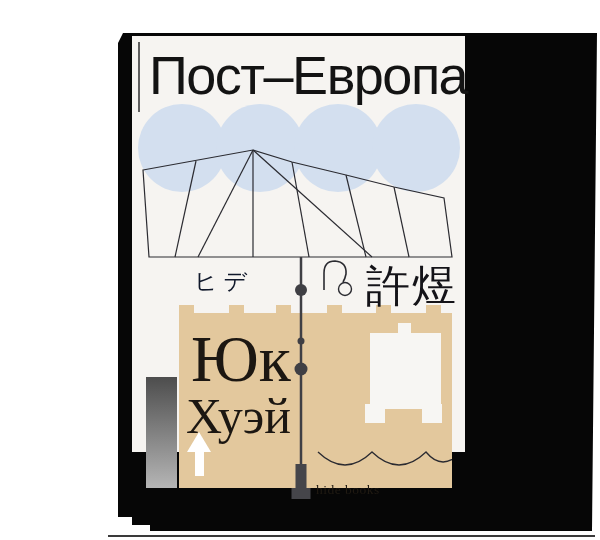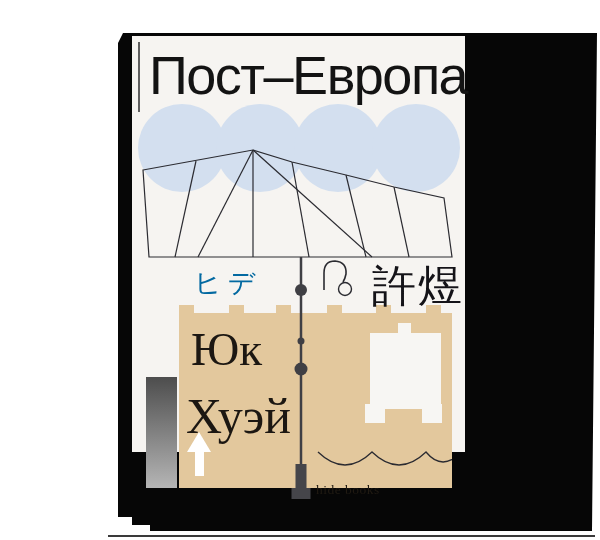--- a/index.html
+++ b/index.html
@@ -14,24 +14,24 @@
   .title{position:absolute;left:17px;top:12px;font-size:54px;line-height:1;
          letter-spacing:-1.5px;color:#131313;white-space:nowrap;}
   .circle{position:absolute;width:88px;height:88px;border-radius:50%;top:68px;}
   .overlay{position:absolute;left:0;top:0;width:333px;height:466px;}
   .tan{position:absolute;left:47px;top:269px;width:273px;height:183px;overflow:hidden;}
   .tan-main{position:absolute;left:0;top:8px;width:273px;height:175px;}
   .tab{position:absolute;top:0;width:15px;height:9px;}
   .stamp-part{position:absolute;background:#f7f6f3;}
   .graybar{position:absolute;left:14px;top:341px;width:31px;height:111px;
            background:linear-gradient(to bottom,#4d4d4d,#b5b5b5);}
-  .katakana{position:absolute;left:62px;top:234px;font-size:27px;line-height:1;color:#0369a1;letter-spacing:6px;}
-  .chinese{position:absolute;left:240px;top:228px;font-size:44px;line-height:1;color:#141318;letter-spacing:2px;white-space:nowrap;}
+  .katakana{position:absolute;left:62px;top:234px;font-size:23px;line-height:1;color:#0f172a;letter-spacing:6px;}
+  .chinese{position:absolute;left:234px;top:228px;font-size:44px;line-height:1;color:#141318;letter-spacing:2px;white-space:nowrap;}
   .serifname{position:absolute;font-family:"Liberation Serif",serif;color:#1c1712;line-height:1;}
-  .name1{left:59px;top:290px;font-size:47px;}
+  .name1{left:59px;top:290px;font-size:66px;}
   .name2{left:54px;top:355px;font-size:50px;}
   .imprint{position:absolute;left:184px;top:446px;font-family:"Liberation Serif",serif;
            font-size:13.5px;color:#201a12;letter-spacing:.5px;text-align:right;}
   .arrow-head{position:absolute;left:55px;top:396px;width:0;height:0;
               border-left:12px solid transparent;border-right:12px solid transparent;
               border-bottom:20px solid #ffffff;}
   .arrow-stem{position:absolute;left:63px;top:415px;width:9px;height:25px;background:#ffffff;}
 </style>
 </head>
 <body>

